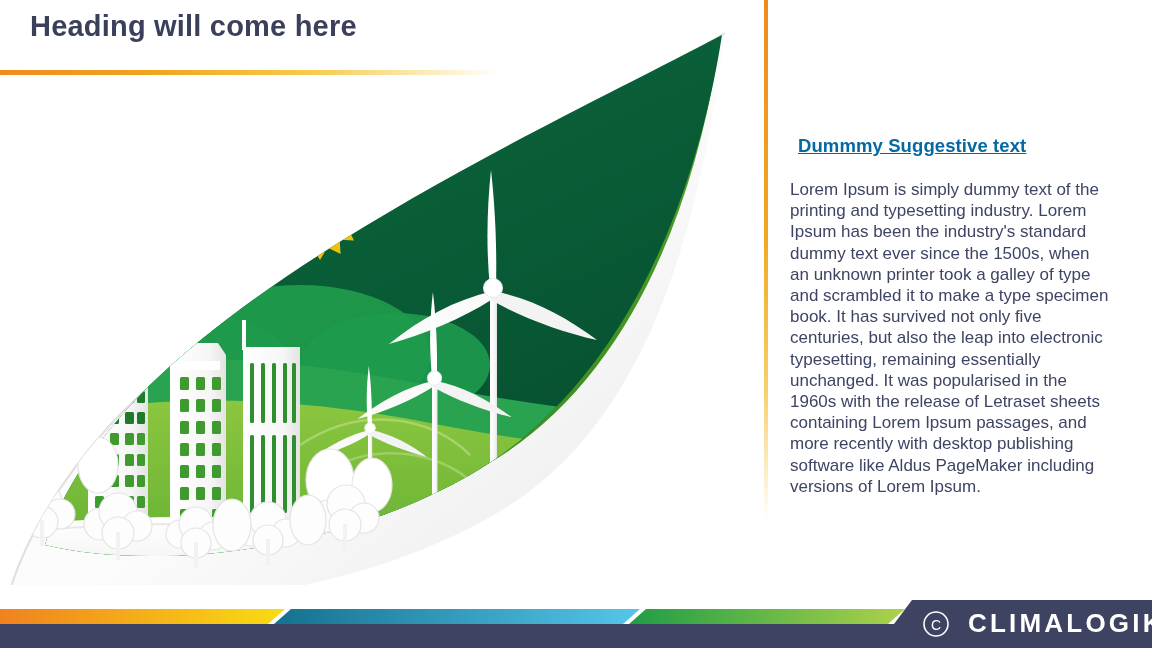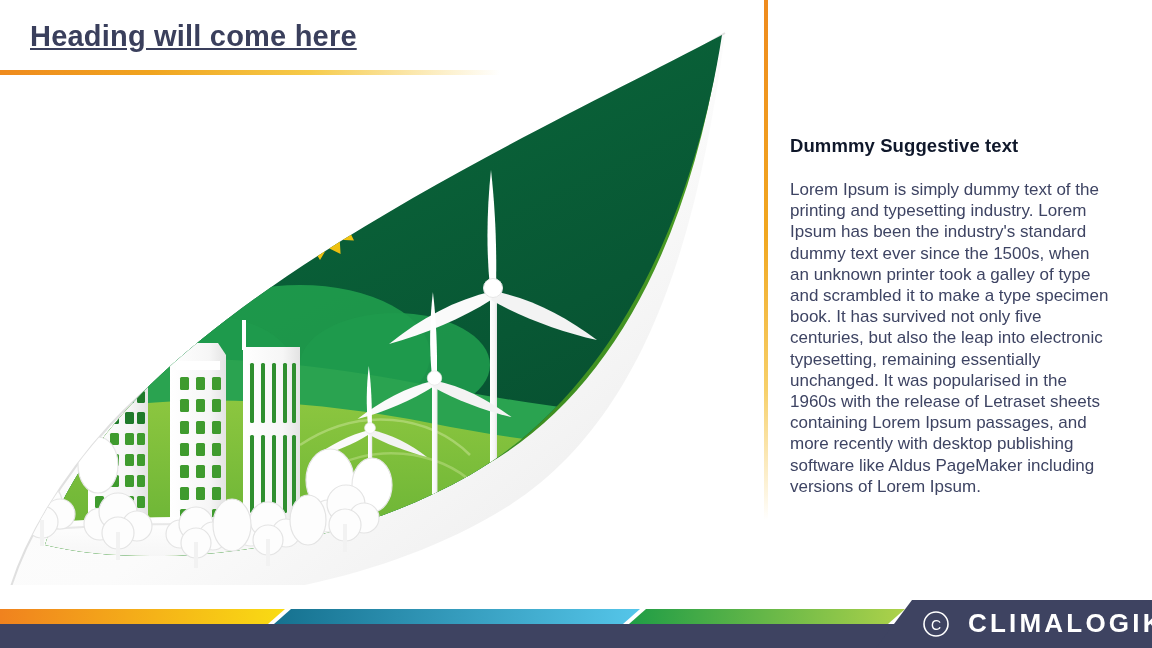--- a/index.html
+++ b/index.html
@@ -8,40 +8,41 @@
     width:1152px;height:648px;
     background:#ffffff;
     font-family:"Liberation Sans","DejaVu Sans",sans-serif;
     overflow:hidden;
     position:relative;
   }
   .slide{position:relative;width:1152px;height:648px;background:#fff;overflow:hidden;}
 
   
   .heading{
-    position:absolute;left:30px;top:20px;
+    position:absolute;left:30px;top:10px;
     font-size:29px;font-weight:bold;color:#3a3f5c;
-    letter-spacing:.2px;white-space:nowrap;text-decoration:underline;
+    letter-spacing:.2px;white-space:nowrap;
   }
   .heading-rule{
     position:absolute;left:0;top:70px;width:500px;height:5px;
     background:linear-gradient(90deg,#ef8b1e 0%,#f0a41f 30%,#f6cb4a 62%,rgba(250,226,170,0) 100%);
   }
 
   
   .v-divider{
     position:absolute;left:764px;top:0px;width:4px;height:520px;
     background:linear-gradient(180deg,#ef8b1e 0%,#f1a720 45%,#f7d06a 75%,rgba(250,232,196,0) 100%);
   }
 
   
   .text-panel{position:absolute;left:790px;top:135px;width:320px;}
   .panel-title{
-    font-size:18.5px;font-weight:bold;color:#0f172a;margin:0 0 22px 0;
+    font-size:18.5px;font-weight:bold;color:#0369a1;margin:0 0 22px 8px;
     letter-spacing:.1px;
+    text-decoration:underline;
   }
   .panel-body{
     font-size:17px;line-height:21.2px;color:#3e4463;margin:0;
     text-align:left;
   }
 
   
   .leaf-wrap{position:absolute;left:0;top:25px;width:760px;height:560px;}
   .leaf-wrap svg{display:block;}
 

